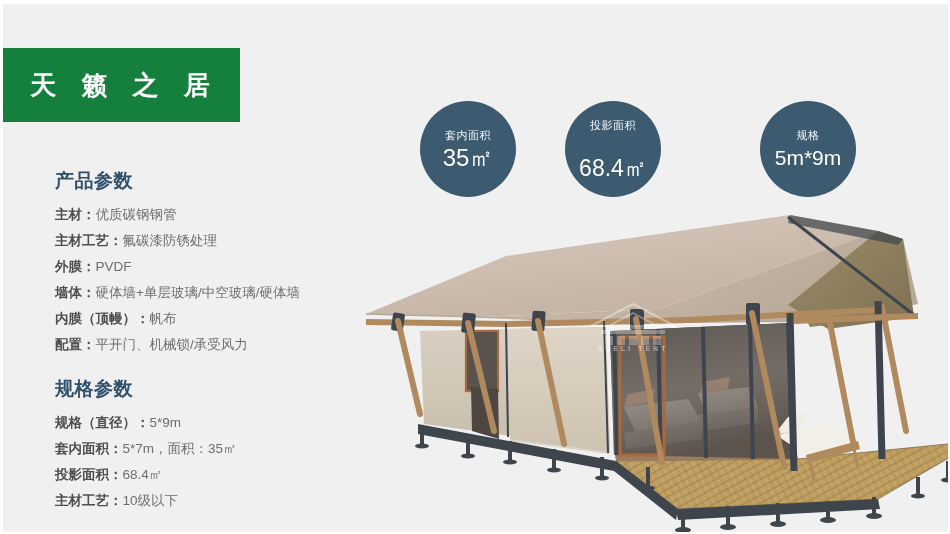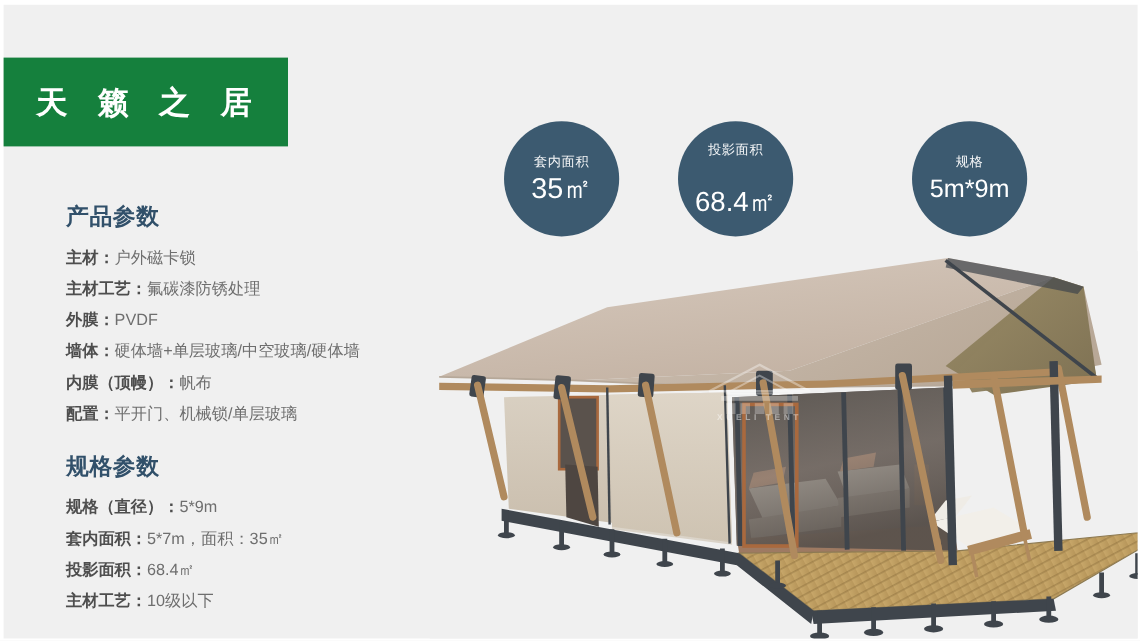--- a/index.html
+++ b/index.html
@@ -147,36 +147,36 @@
   <div id="title-banner">
     <span class="title-text">天 籁 之 居</span>
   </div>
 
   <div id="spec-panel">
 
     <div class="spec-section" id="spec-section-1">
       <h2 class="section-heading">产品参数</h2>
       <div class="spec-rows">
         <div class="spec-row">
-          <span class="k">主材：</span><span class="v">户外磁卡锁</span>
+          <span class="k">主材：</span><span class="v">优质碳钢钢管</span>
         </div>
         <div class="spec-row">
           <span class="k">主材工艺：</span><span class="v">氟碳漆防锈处理</span>
         </div>
         <div class="spec-row">
           <span class="k">外膜：</span><span class="v">PVDF</span>
         </div>
         <div class="spec-row">
           <span class="k">墙体：</span><span class="v">硬体墙+单层玻璃/中空玻璃/硬体墙</span>
         </div>
         <div class="spec-row">
           <span class="k">内膜（顶幔）：</span><span class="v">帆布</span>
         </div>
         <div class="spec-row">
-          <span class="k">配置：</span><span class="v">平开门、机械锁/单层玻璃</span>
+          <span class="k">配置：</span><span class="v">平开门、机械锁/承受风力</span>
         </div>
       </div>
     </div>
 
     <div class="spec-section" id="spec-section-2">
       <h2 class="section-heading">规格参数</h2>
       <div class="spec-rows">
         <div class="spec-row">
           <span class="k">规格（直径）：</span><span class="v">5*9m</span>
         </div>

